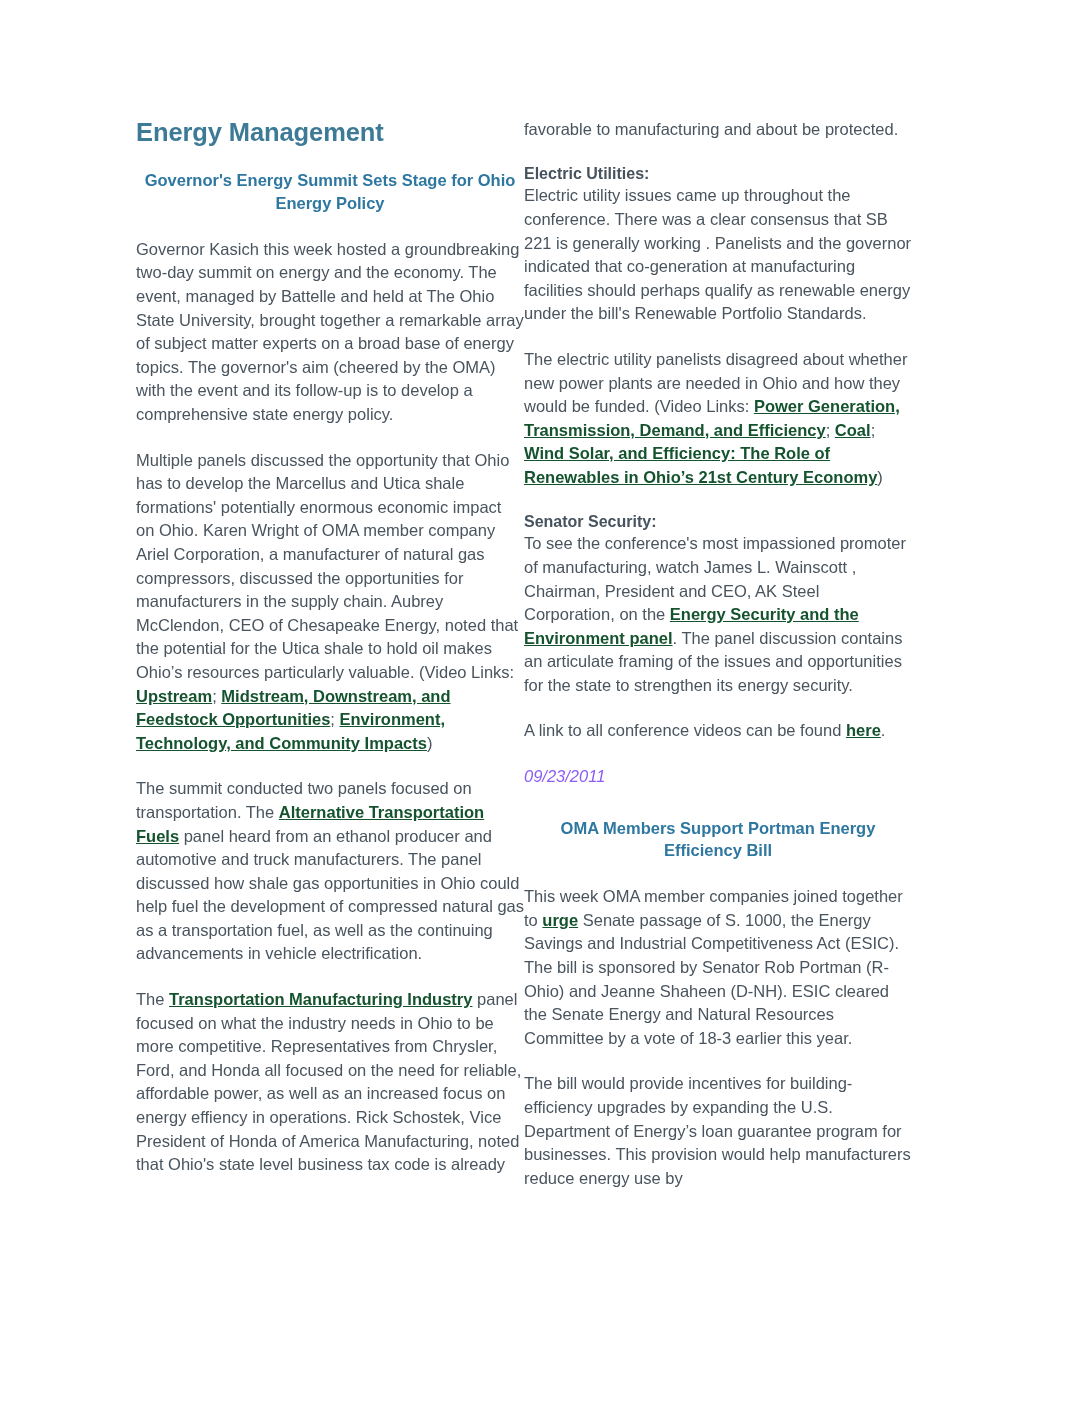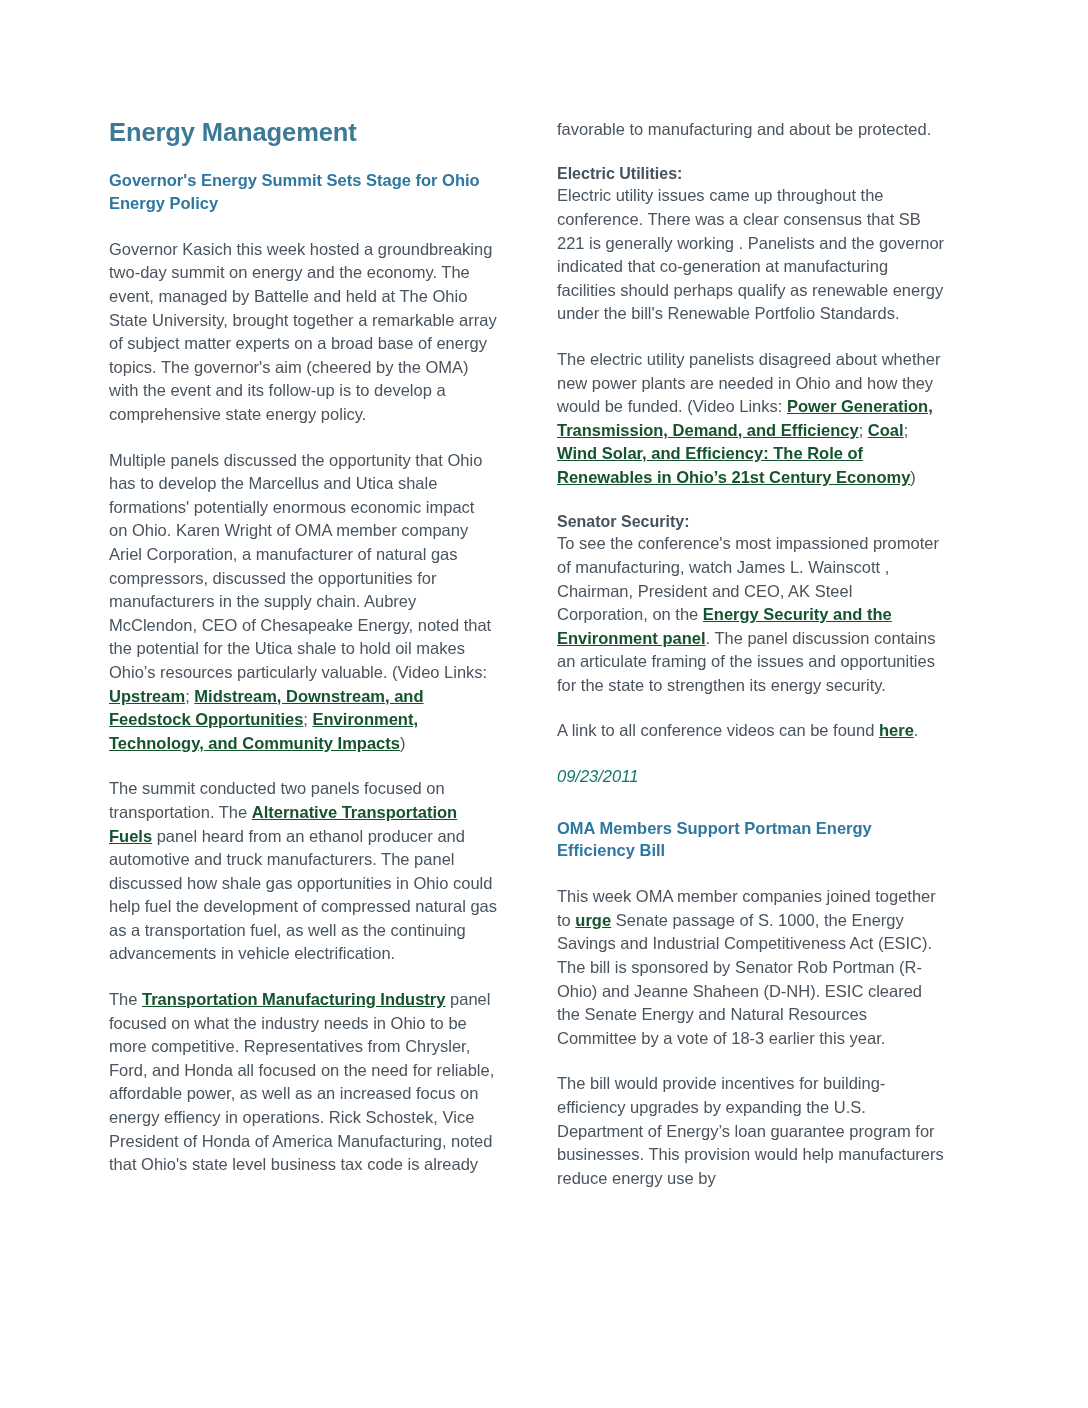--- a/index.html
+++ b/index.html
@@ -17,43 +17,43 @@
   }
   .page {
     position: absolute;
     left: 0; top: 0;
     width: 1088px;
     height: 1408px;
     background: #fff;
   }
   .columns {
     position: absolute;
-    left: 109px;
+    left: 136px;
     top: 118px;
     width: 836px;
     display: flex;
-    gap: 60px;
   }
   .col {
     width: 388px;
   }
   h1.doc-title {
     font-size: 25.5px;
     line-height: 1.15;
     font-weight: bold;
     color: #3d7a96;
     margin: 0 0 22px 0;
     letter-spacing: -0.1px;
   }
   h2.article-title {
     font-size: 16.5px;
     line-height: 1.35;
     font-weight: bold;
     color: #2e77a0;
     margin: 0 0 24px 0;
+    text-align: center;
   }
   h3.section-head {
     font-size: 16px;
     line-height: 1.3;
     font-weight: bold;
     color: #46535e;
     margin: 0;
   }
   p {
     font-size: 16.5px;
@@ -68,21 +68,21 @@
     color: #14532d;
     font-weight: bold;
   }
   .hl {
     background: transparent;
     box-shadow: none;
   }
   .date {
     font-size: 16.5px;
     font-style: italic;
-    color: #0f766e;
+    color: #8b5cf6;
     margin: 0 0 28px 0;
   }
 </style>
 </head>
 <body>
 
 <div class="page">
   <div class="columns">
 
     <div class="col">

